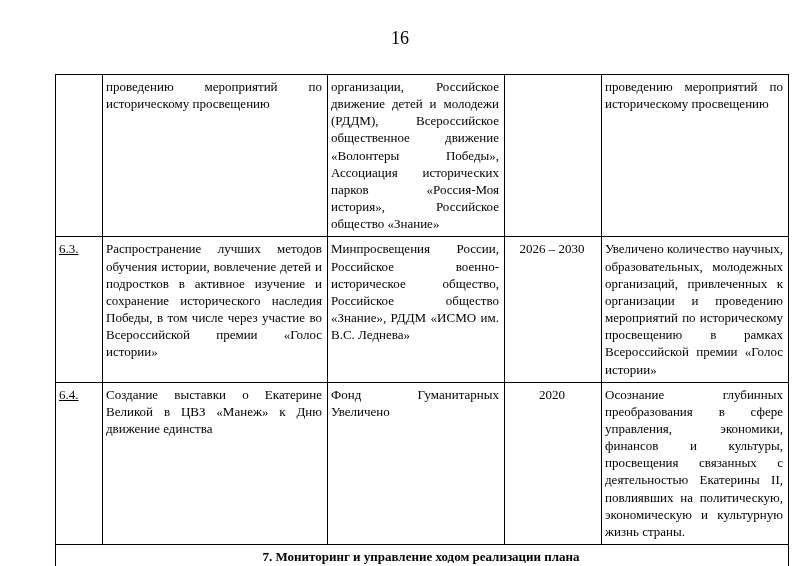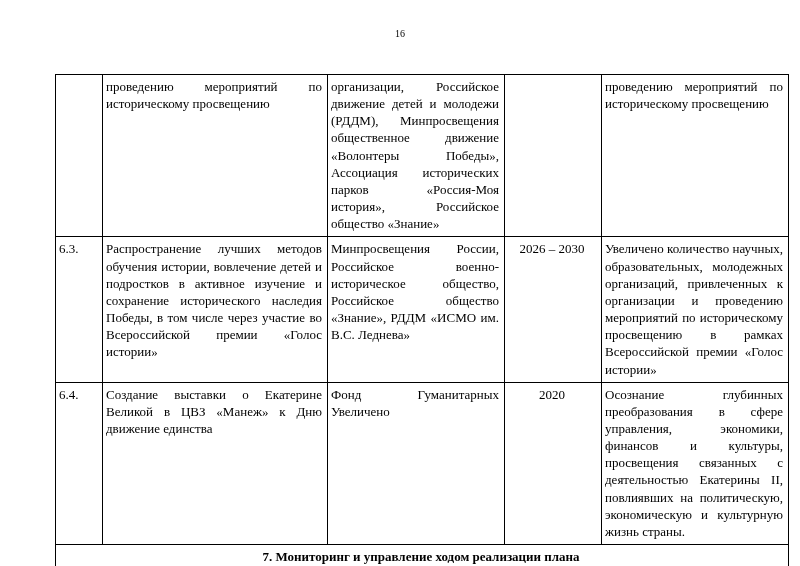--- a/index.html
+++ b/index.html
@@ -17,39 +17,39 @@
     width: 800px;
     height: 566px;
     background: #ffffff;
   }
   .page-number {
     position: absolute;
     top: 28px;
     left: 0;
     width: 100%;
     text-align: center;
-    font-size: 10px;
+    font-size: 18px;
   }
   table.doc-table {
     position: absolute;
     top: 74px;
     left: 55px;
     width: 700px;
     border-collapse: collapse;
     table-layout: fixed;
     font-size: 13px;
     line-height: 1.32;
   }
   table.doc-table td {
     border: 1px solid #000000;
     vertical-align: top;
     padding: 3px 5px 4px 3px;
     word-wrap: break-word;
   }
-  td.col-num   { width: 38px;  text-align: left; }
+  td.col-num   { width: 38px;  text-align: left; text-decoration: underline; }
   td.col-act   { width: 216px; text-align: justify; }
   td.col-resp  { width: 168px; text-align: justify; }
   td.col-per   { width: 88px;  text-align: center; vertical-align: middle; font-family: Liberation Serif, serif; }
   td.col-res   { width: 178px; text-align: justify; }
   td.section-footer {
     text-align: center;
     font-weight: bold;
     padding: 2px 4px;
   }
 </style>
@@ -58,21 +58,21 @@
 
 <div class="page">
 
   <div class="page-number">16</div>
 
   <table class="doc-table">
     <tbody>
       <tr>
         <td class="col-num"></td>
         <td class="col-act">проведению мероприятий по историческому просвещению</td>
-        <td class="col-resp">организации, Российское движение детей и молодежи (РДДМ), Минпросвещения общественное движение «Волонтеры Победы», Ассоциация исторических парков «Россия-Моя история», Российское общество «Знание»</td>
+        <td class="col-resp">организации, Российское движение детей и молодежи (РДДМ), Всероссийское общественное движение «Волонтеры Победы», Ассоциация исторических парков «Россия-Моя история», Российское общество «Знание»</td>
         <td class="col-per"></td>
         <td class="col-res">проведению мероприятий по историческому просвещению</td>
       </tr>
 
       <tr>
         <td class="col-num">6.3.</td>
         <td class="col-act">Распространение лучших методов обучения истории, вовлечение детей и подростков в активное изучение и сохранение исторического наследия Победы, в том числе через участие во Всероссийской премии «Голос истории»</td>
         <td class="col-resp">Минпросвещения России, Российское военно-историческое общество, Российское общество «Знание», РДДМ «ИСМО им. В.С. Леднева»</td>
         <td class="col-per">2026 – 2030</td>
         <td class="col-res">Увеличено количество научных, образовательных, молодежных организаций, привлеченных к организации и проведению мероприятий по историческому просвещению в рамках Всероссийской премии «Голос истории»</td>

